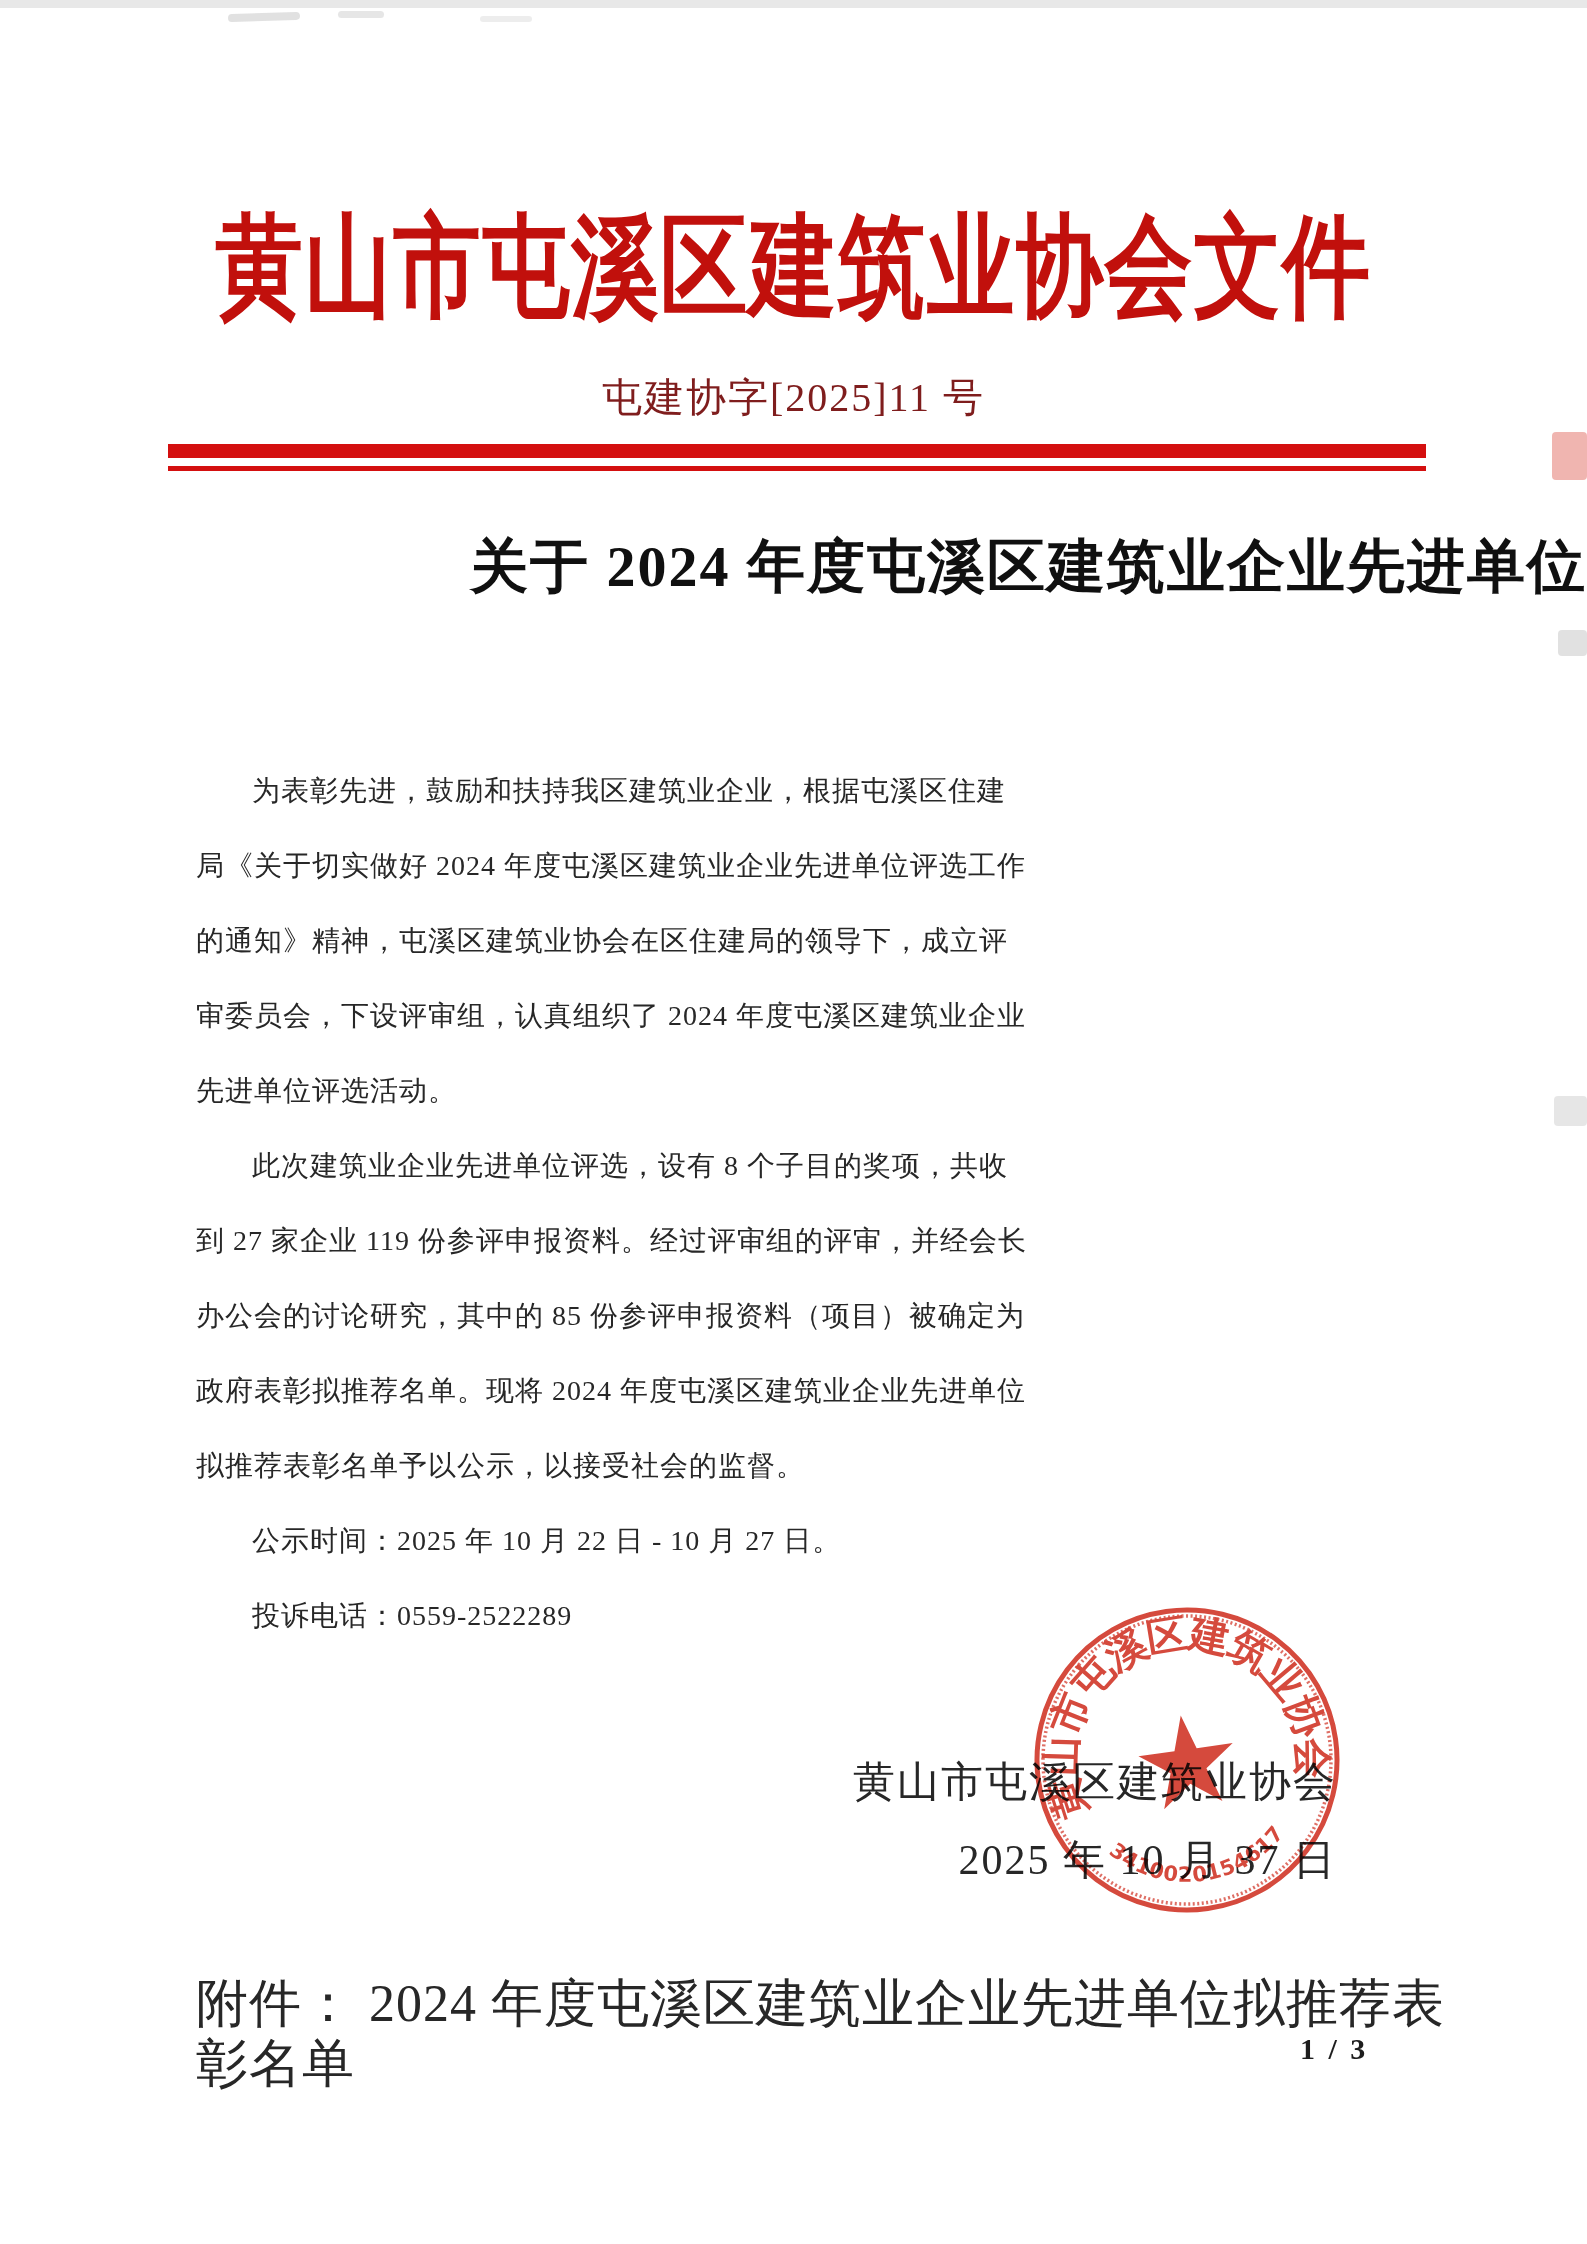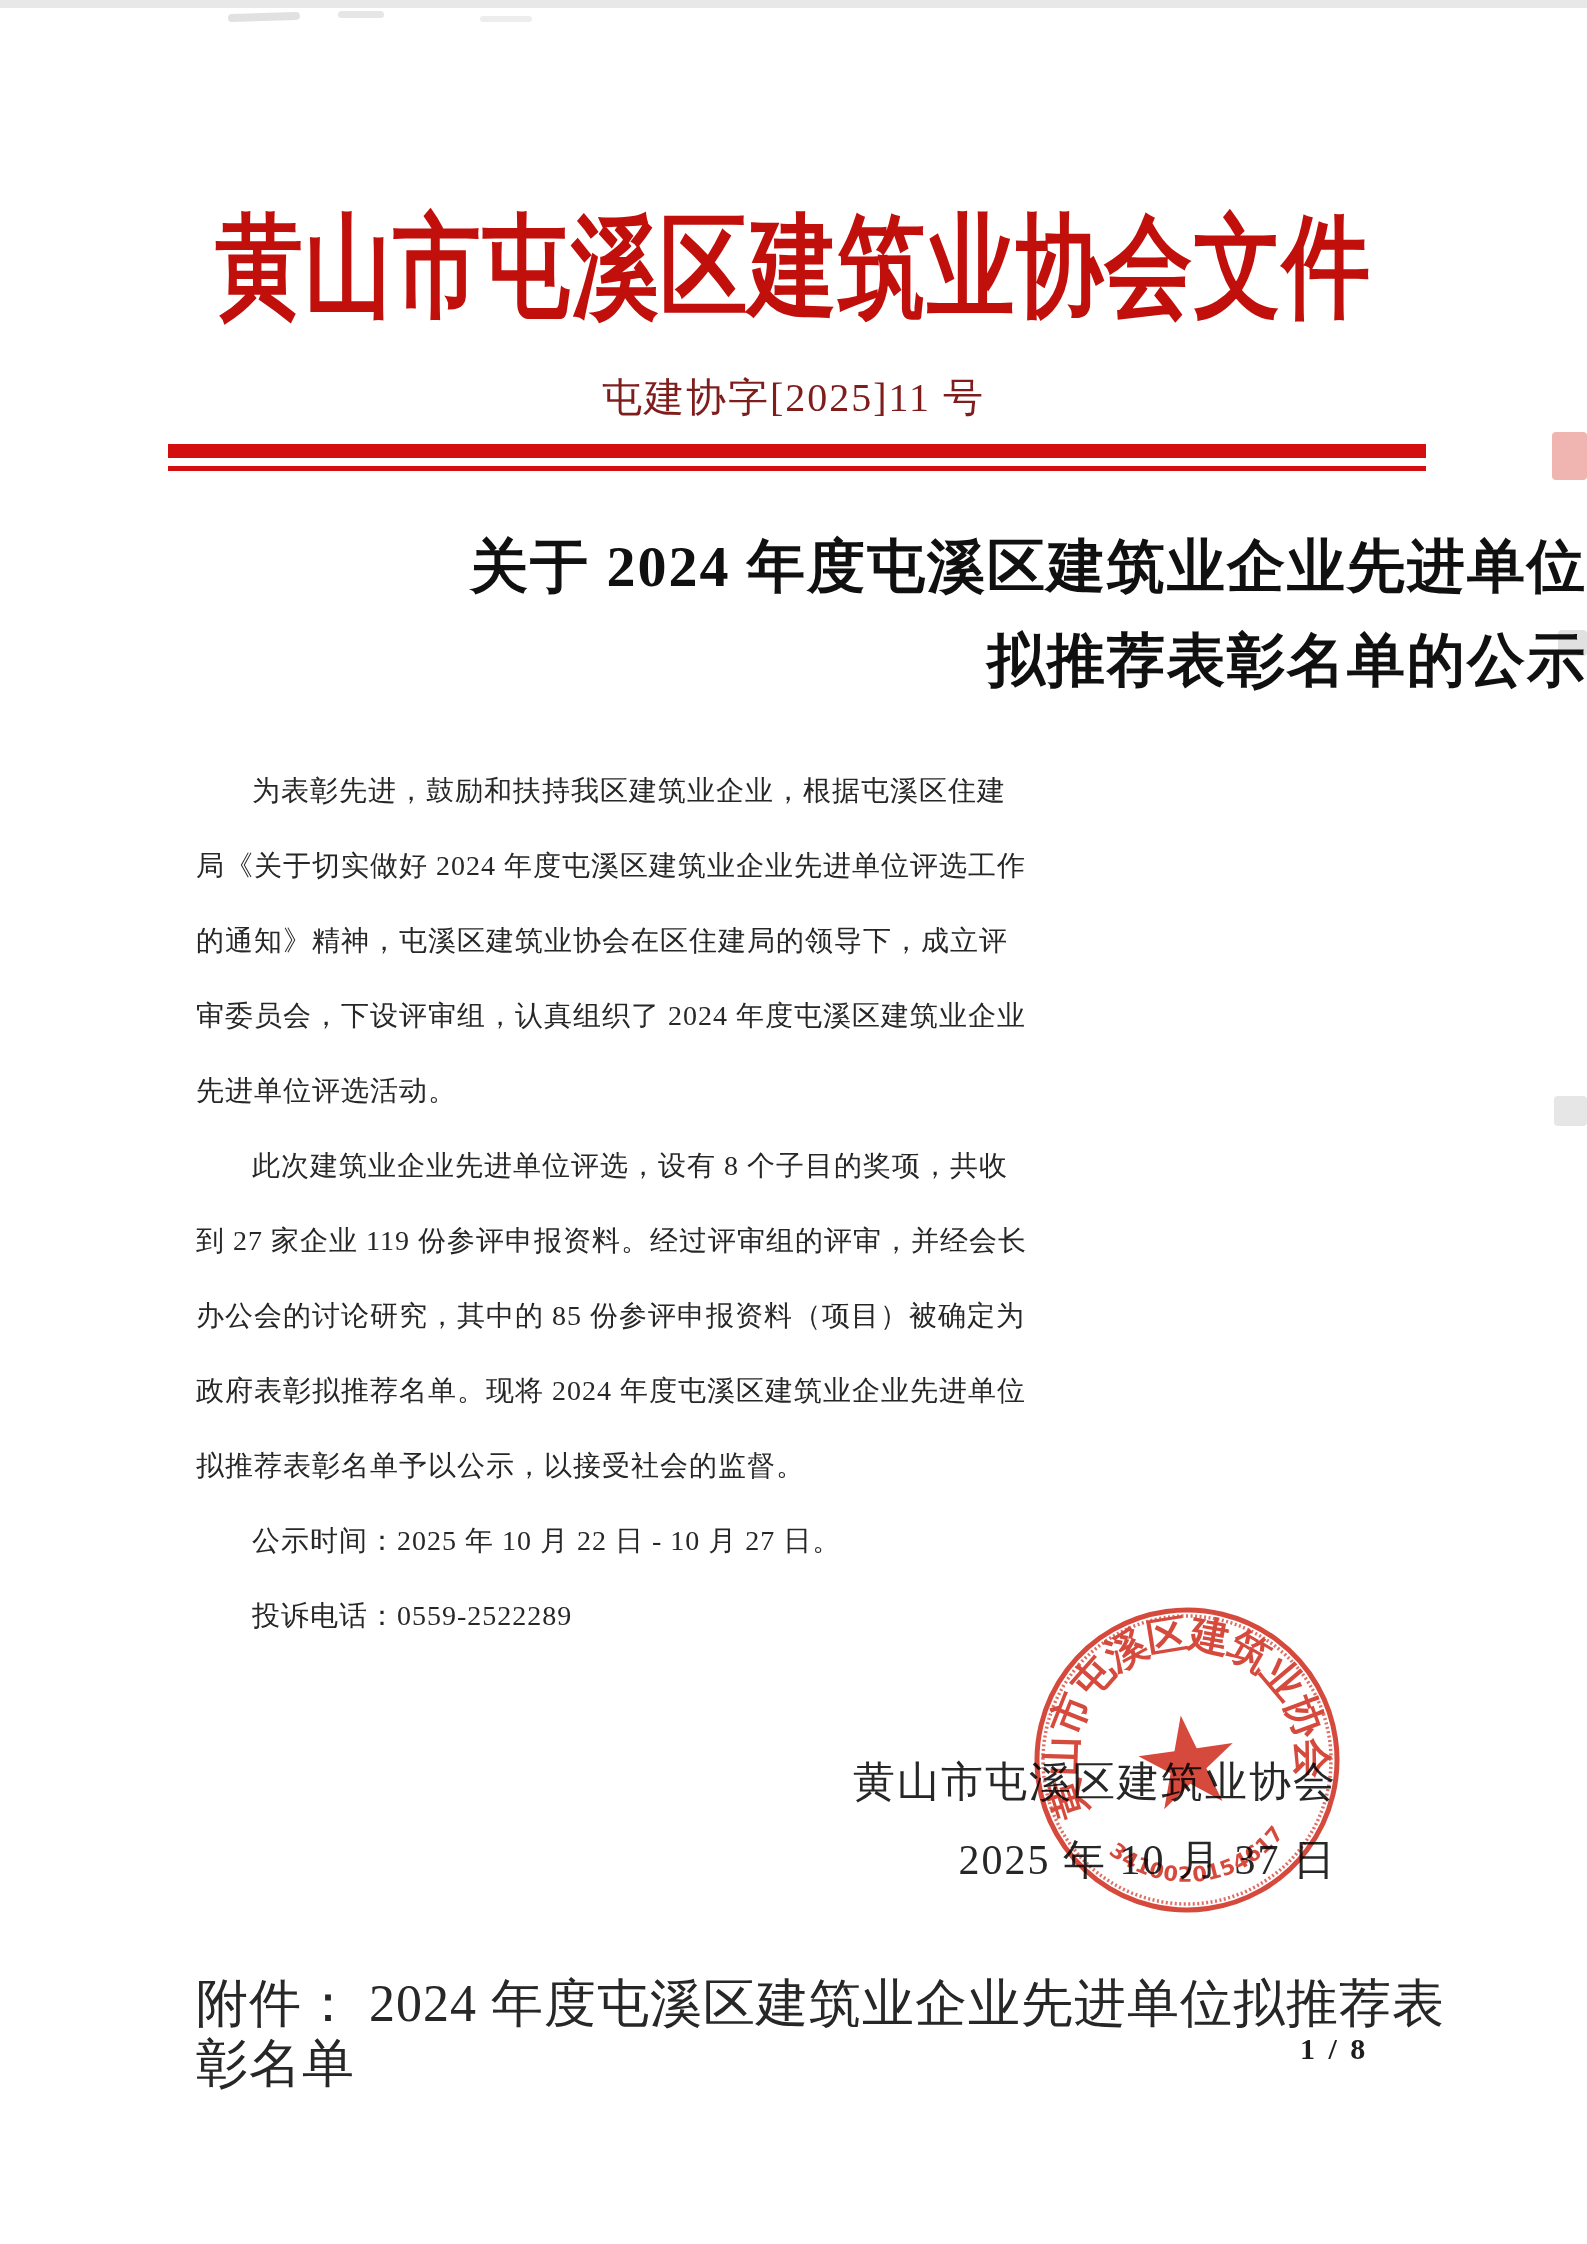--- a/index.html
+++ b/index.html
@@ -118,21 +118,20 @@
 
   <div class="doc-number">屯建协字[2025]11 号</div>
 
   <div class="rule">
     <div class="rule-thick"></div>
     <div class="rule-thin"></div>
   </div>
 
   <div class="doc-title">
     <div>关于 2024 年度屯溪区建筑业企业先进单位</div>
-    <div>拟推荐表彰名单的公示</div>
   </div>
 
   <div class="body-text">
     <p>为表彰先进，鼓励和扶持我区建筑业企业，根据屯溪区住建
 局《关于切实做好 2024 年度屯溪区建筑业企业先进单位评选工作
 的通知》精神，屯溪区建筑业协会在区住建局的领导下，成立评
 审委员会，下设评审组，认真组织了 2024 年度屯溪区建筑业企业
 先进单位评选活动。</p>
     <p>此次建筑业企业先进单位评选，设有 8 个子目的奖项，共收
 到 27 家企业 119 份参评申报资料。经过评审组的评审，并经会长
@@ -159,15 +158,15 @@
       </text>
       <polygon class="seal-star" points="155,110 166.2,144.6 202.6,144.6 173.1,165.9 184.4,200.5 155,179 125.6,200.5 136.9,165.9 107.4,144.6 143.8,144.6"></polygon>
       <text class="seal-number">
         <textPath href="#sealBottomArc" startOffset="8" textLength="200" lengthAdjust="spacing">3410020154617</textPath>
       </text>
     </svg>
   </div>
 
   <div class="attachment">附件： 2024 年度屯溪区建筑业企业先进单位拟推荐表彰名单</div>
 
-  <div class="page-number">1 / 8</div>
+  <div class="page-number">1 / 3</div>
 
 </div>
 
 </body></html>

